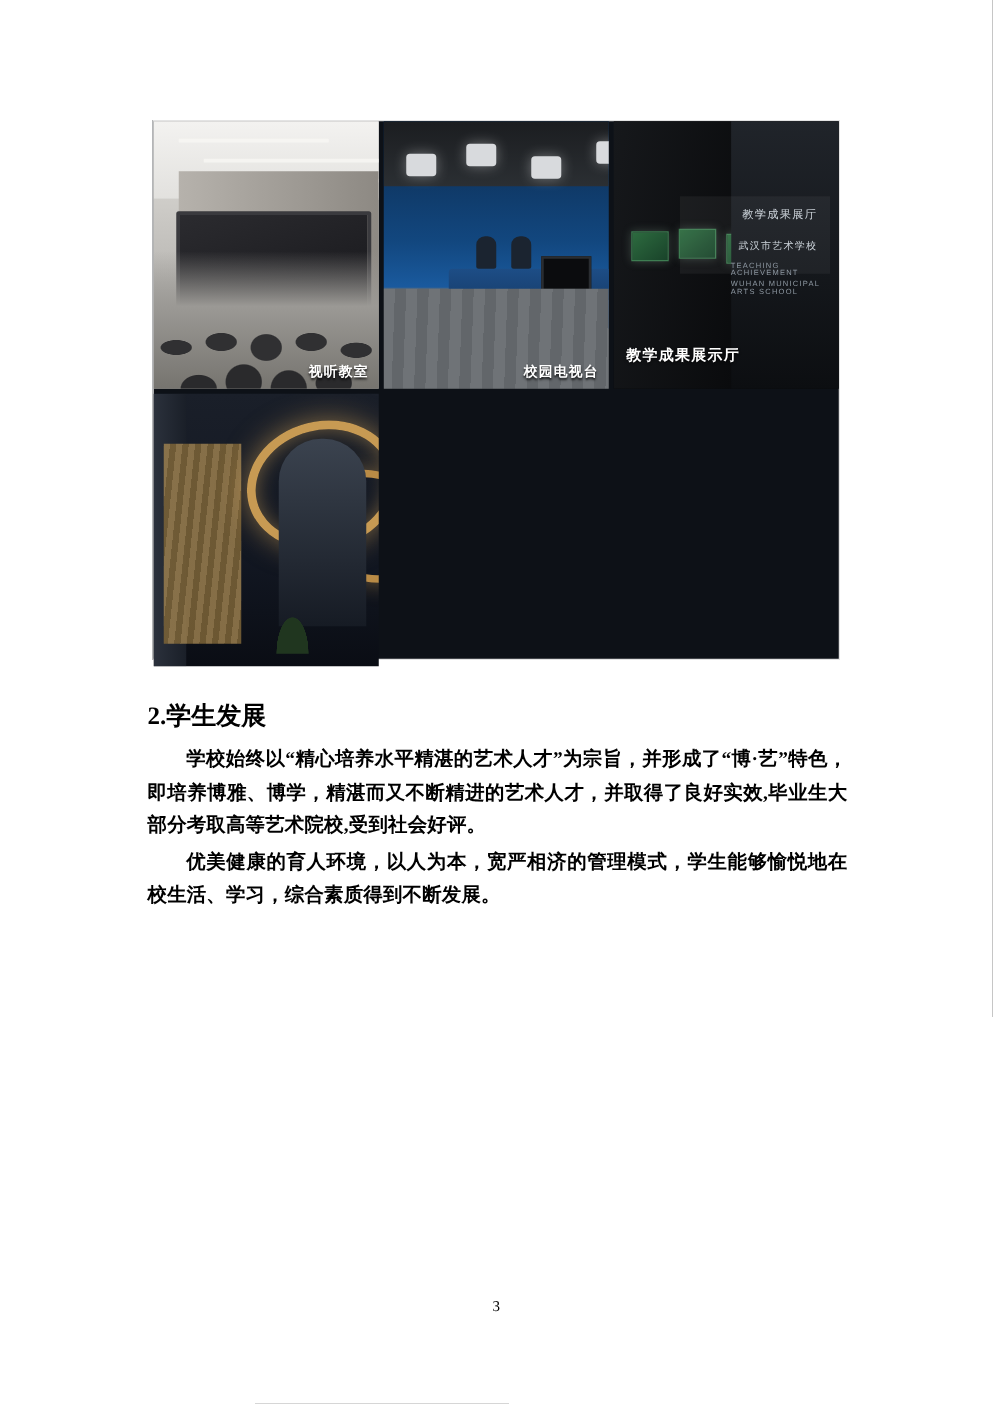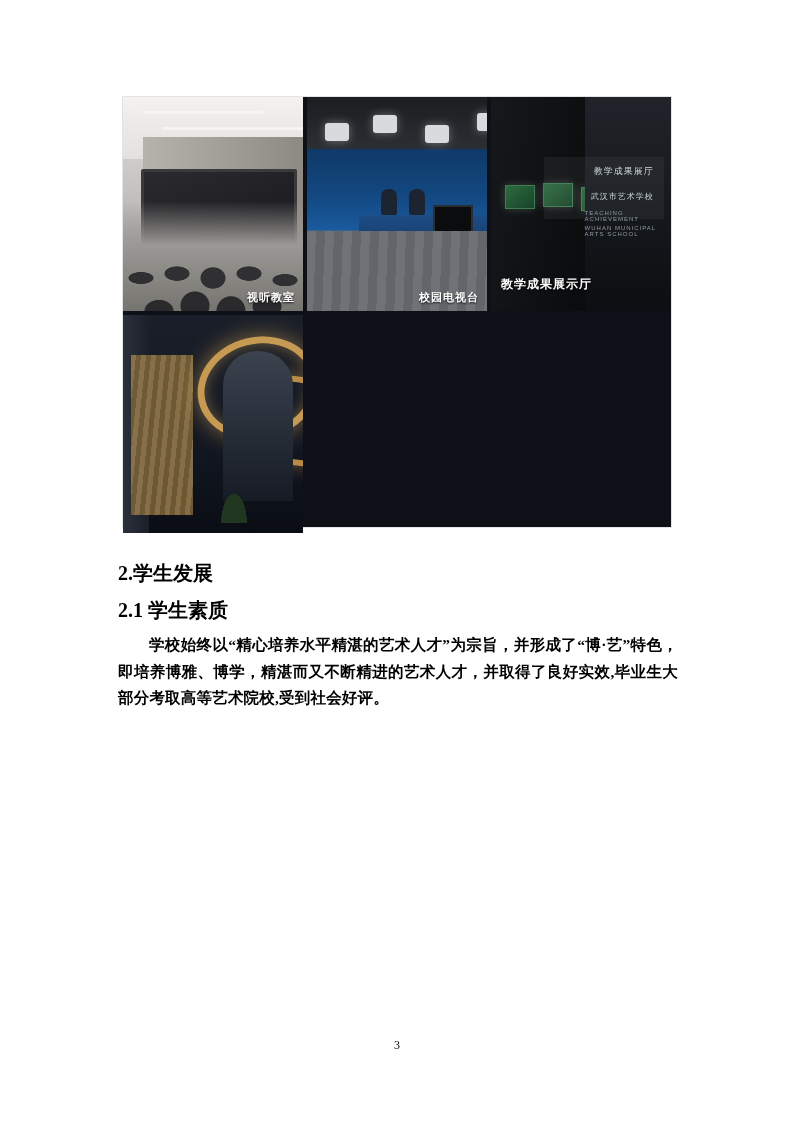--- a/index.html
+++ b/index.html
@@ -282,19 +282,19 @@
       <div class="ring2"></div>
       <div class="arch"></div>
       <div class="plant"></div>
     </div>
   </div>
 
   <div class="body-text">
 
     <h2 class="heading">2.学生发展</h2>
 
-    <h2 class="heading">2.1 学生素质</h2>
     <p class="para">学校始终以“精心培养水平精湛的艺术人才”为宗旨，并形成了“博·艺”特色，即培养博雅、博学，精湛而又不断精进的艺术人才，并取得了良好实效,毕业生大部分考取高等艺术院校,受到社会好评。</p>
 
+    <p class="para">优美健康的育人环境，以人为本，宽严相济的管理模式，学生能够愉悦地在校生活、学习，综合素质得到不断发展。</p>
   </div>
 
   <div class="page-number">3</div>
 </div>
 
 </body></html>

